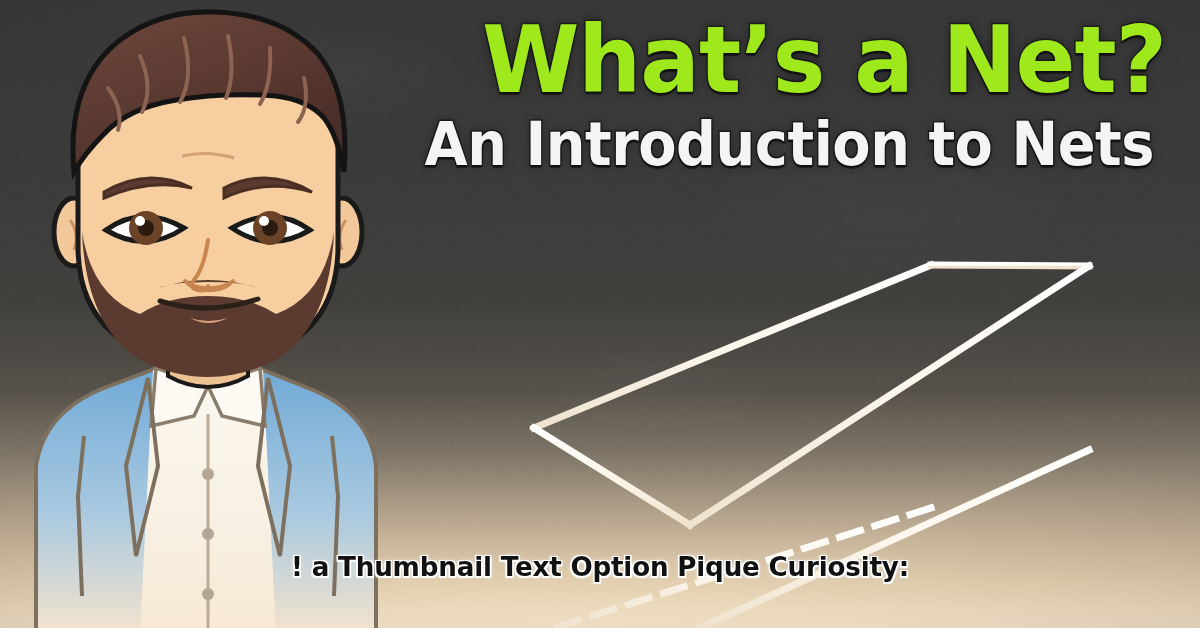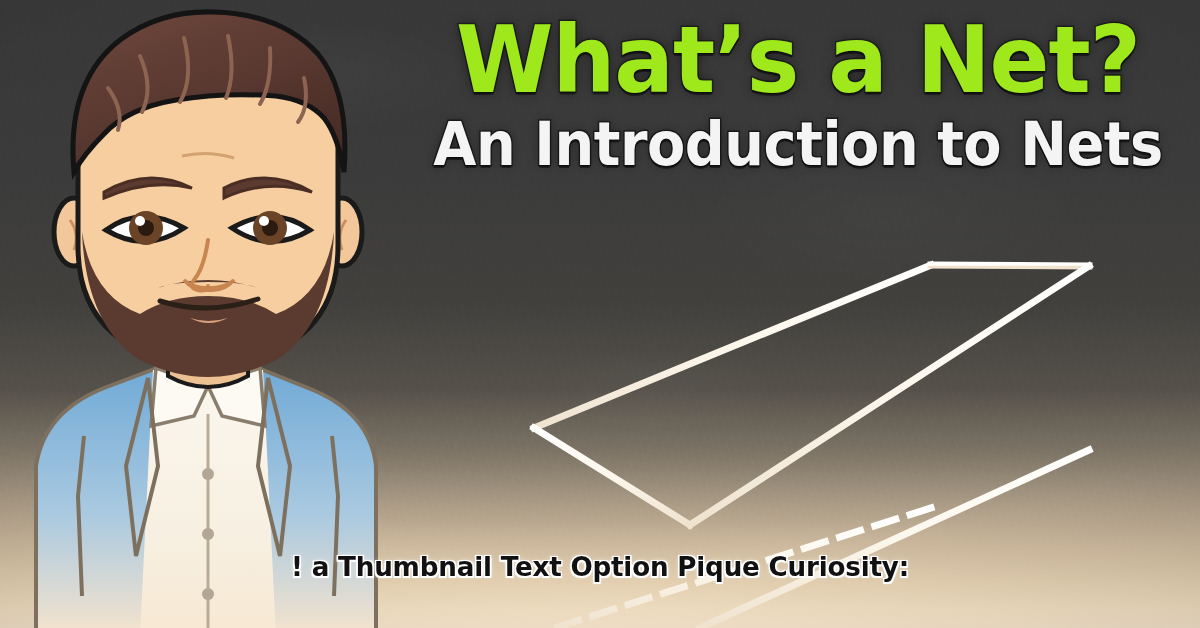--- a/index.html
+++ b/index.html
@@ -52,22 +52,22 @@
   .bg-smudge{
     position:absolute;inset:0;pointer-events:none;opacity:.55;
     background:
       radial-gradient(ellipse 260px 90px at 26% 12%, rgba(255,255,255,.05), rgba(255,255,255,0) 70%),
       radial-gradient(ellipse 320px 120px at 74% 34%, rgba(255,255,255,.045), rgba(255,255,255,0) 70%),
       radial-gradient(ellipse 200px 70px at 55% 62%, rgba(255,255,255,.04), rgba(255,255,255,0) 72%);
   }
 
   
   .title-wrap{
-    position:absolute;left:398px;top:14px;width:800px;
-    text-align:center;pointer-events:none;
+    position:absolute;left:382px;top:14px;width:800px;
+    text-align:right;pointer-events:none;
   }
   .main-title{
     margin:0;
     font-size:92px;
     line-height:1.02;
     font-weight:bold;
     letter-spacing:-1px;
     font-family:"DejaVu Sans","Liberation Sans",sans-serif;
     color:#9fe81c;
     transform:scaleX(.96);

